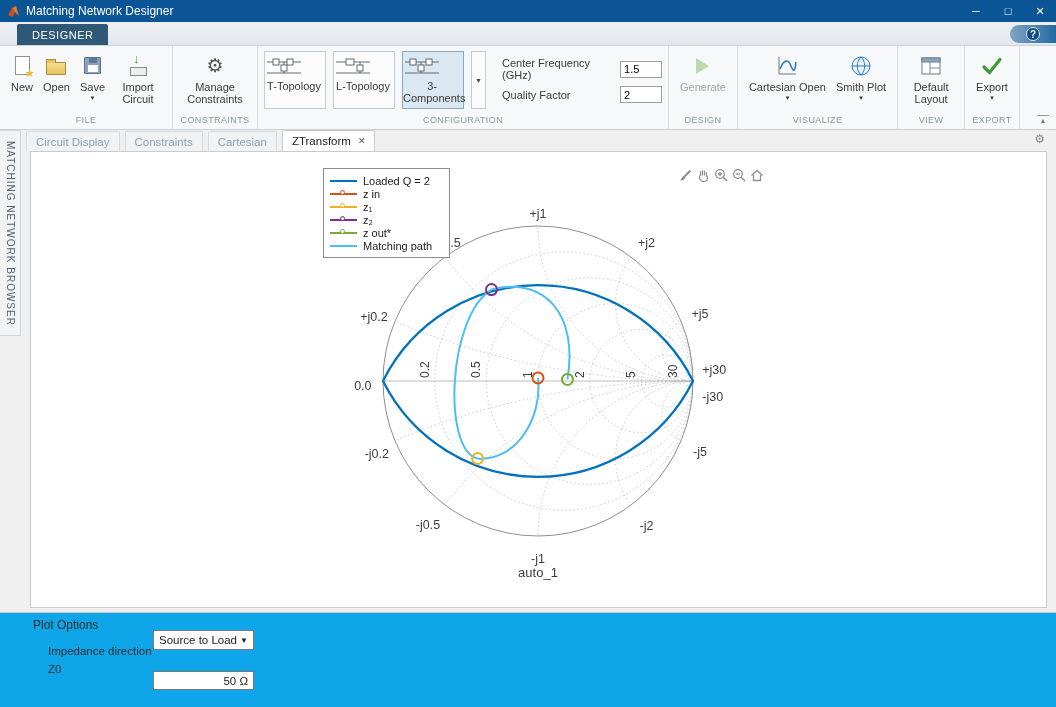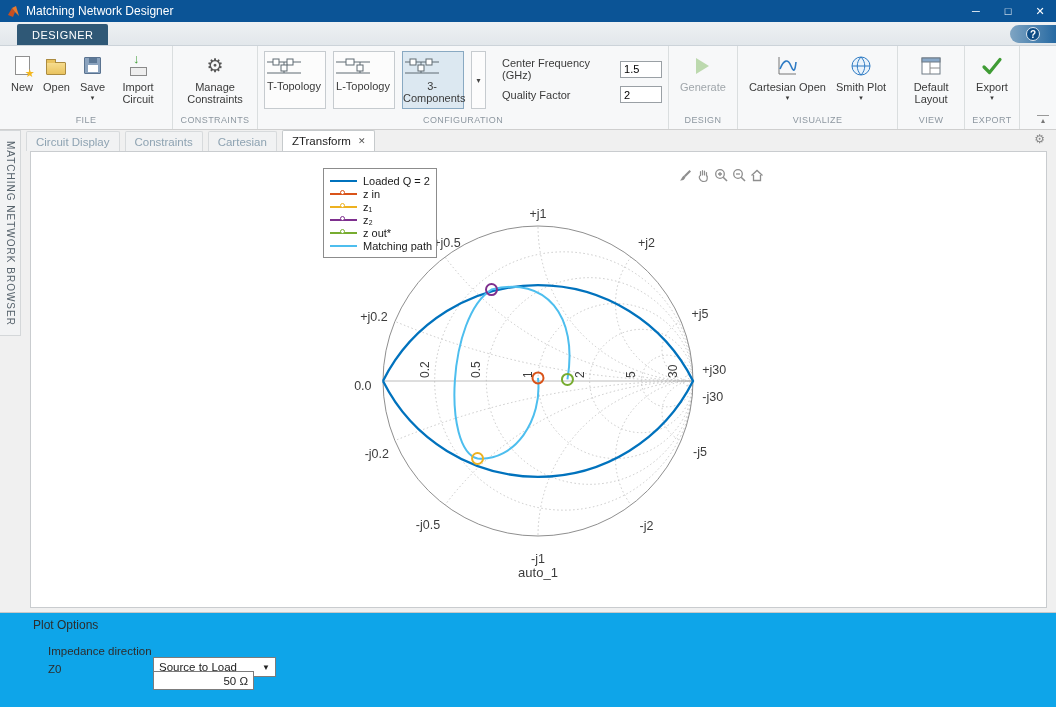--- a/index.html
+++ b/index.html
@@ -58,36 +58,36 @@
   .browser-tab { position:absolute; left:0; top:0; width:21px; height:206px; background:#f2f3f4; border:1px solid #d4d7d9; border-left:none; display:flex; align-items:center; justify-content:center; }
   .browser-tab span { writing-mode:vertical-rl; font-size:10px; color:#57636c; letter-spacing:1px; white-space:nowrap; }
   .doc-tabbar { position:absolute; left:26px; top:0; right:0; height:21px; display:flex; align-items:flex-end; gap:5px; }
   .dtab { height:20px; padding:0 9px; background:#f1f2f3; border:1px solid #d7dadc; border-bottom:none; color:#8ea3b2; font-size:11.5px; display:flex; align-items:center; border-radius:2px 2px 0 0;text-align:center; }
   .dtab.active { background:#fff; color:#222; height:21px; border-color:#c6cacc; z-index:3; }
   .dtab .x { margin-left:7px; font-size:9px; color:#555; }
   .tab-gear { position:absolute; right:11px; top:3px; font-size:12px; color:#8a8a8a; line-height:1; }
 
   .figure-panel { position:absolute; left:30px; top:21px; width:1017px; height:457px; background:#fff; border:1px solid #c9cccf; }
   #smith-svg { position:absolute; left:0; top:0; }
-  .legend { position:absolute; left:292px; top:16px; background:#fff; border:1px solid #8c8c8c; padding:5px 4px 5px 6px; z-index:2; }
+  .legend { position:absolute; left:292px; top:16px; background:#fff; border:1px solid #8c8c8c; padding:5px 17px 5px 6px; z-index:2; }
   .lg-row { display:flex; align-items:center; height:13px; }
   .lg-swatch { position:relative; width:27px; height:13px; margin-right:6px; flex:none; display:flex; align-items:center; }
   .lg-line { width:27px; height:2px; }
   .lg-marker { position:absolute; left:10px; top:3px; width:5px; height:5px; border:1.7px solid; border-radius:50%; background:#fff; }
   .lg-label { font-size:11px; color:#1a1a1a; white-space:nowrap; }
   .axtools { position:absolute; left:645px; top:14px; display:flex; gap:1px; z-index:2; }
   .axtools .ti { width:17px; height:17px; display:flex; align-items:center; justify-content:center; }
 
   
   .plot-options { position:absolute; left:0; top:482px; width:1056px; height:95px; background:#0ea5e9; border-top:1px solid #c9c9c9; }
   .po-title { position:absolute; left:33px; top:5px; font-size:12px; color:#2d2d2d; }
   .po-label { position:absolute; left:48px; font-size:11.5px; color:#2d2d2d; }
   .po-label.l1 { top:32px; }
   .po-label.l2 { top:50px; }
-  .po-select { position:absolute; left:153px; top:44px; width:123px; height:20px; border:1px solid #7c7c7c; background:#fff; display:flex; align-items:center; font-size:11.5px; color:#222; padding:0 5px; }
+  .po-select { position:absolute; left:153px; top:17px; width:101px; height:20px; border:1px solid #7c7c7c; background:#fff; display:flex; align-items:center; font-size:11.5px; color:#222; padding:0 5px; }
   .po-select .sc { margin-left:auto; font-size:8px; color:#222; }
   .po-input { position:absolute; left:153px; top:58px; width:101px; height:19px; border:1px solid #7c7c7c; font-size:11.5px; text-align:right; padding:0 5px; font-family:inherit; color:#222; background:#fff; }
 </style>
 </head>
 <body>
 
 <div class="titlebar">
   <span class="app-icon">
     <svg width="13" height="13" viewBox="0 0 13 13">
         <polygon points="1,10 5,3 8,7 6,12" fill="#c94f1f"></polygon>

